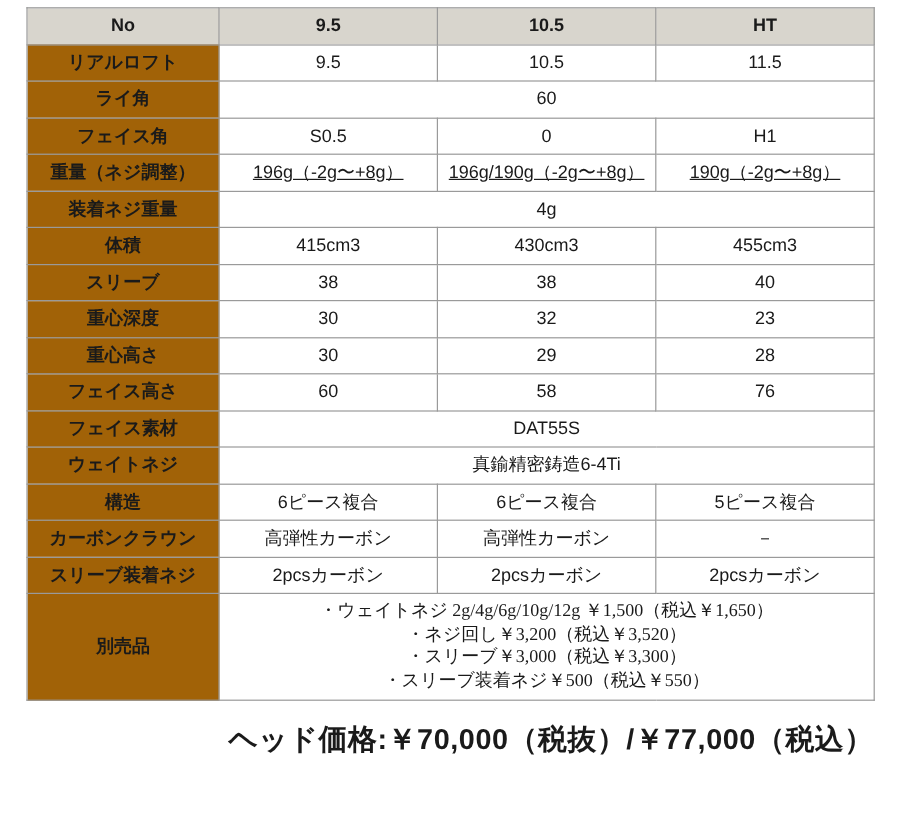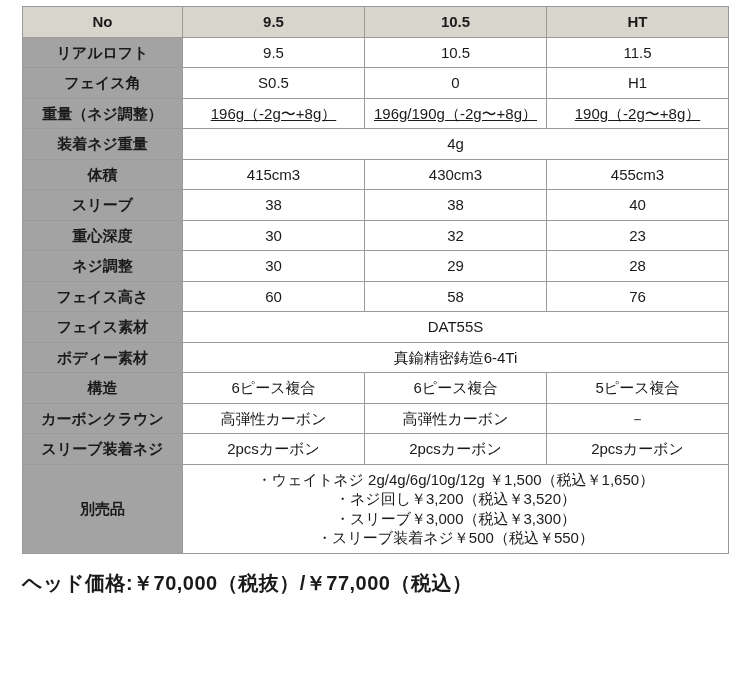--- a/index.html
+++ b/index.html
@@ -27,21 +27,21 @@
     border: 1px solid #9a9a9a;
     text-align: center;
     vertical-align: middle;
     font-size: 15px;
     line-height: 1.3;
     padding: 5px 2px;
     height: 26px;
     box-sizing: border-box;
   }
   td.label {
-    background: #a3a3a3;
+    background: #a16207;
     font-weight: bold;
     font-size: 15px;
     width: 160px;
   }
   td.head {
     background: #d8d5cd;
     font-weight: bold;
     font-size: 16px;
   }
   td.val {
@@ -57,24 +57,25 @@
     text-decoration: underline;
   }
   td.options {
     text-align: left;
     padding: 10px 0 10px 14px;
     font-size: 14.5px;
     line-height: 1.55;
   }
   td.options div {
     white-space: nowrap;
+    font-family: Liberation Serif, serif;
   }
   .price {
-    text-align: left;
-    font-size: 20px;
+    text-align: right;
+    font-size: 24px;
     font-weight: bold;
     margin-top: 16px;
     letter-spacing: 0.5px;
   }
 </style>
 </head>
 <body>
 
 <div id="spec-wrap">
   <table class="spec">
@@ -89,20 +90,24 @@
           <td class="head">No</td>
           <td class="head">9.5</td>
           <td class="head">10.5</td>
           <td class="head">HT</td>
         </tr>
         <tr>
           <td class="label">リアルロフト</td>
           <td class="val">9.5</td>
           <td class="val">10.5</td>
           <td class="val">11.5</td>
+        </tr>
+        <tr>
+          <td class="label">ライ角</td>
+          <td class="val" colspan="3">60</td>
         </tr>
         <tr>
           <td class="label">フェイス角</td>
           <td class="val">S0.5</td>
           <td class="val">0</td>
           <td class="val">H1</td>
         </tr>
         <tr>
           <td class="label">重量（ネジ調整）</td>
           <td class="val small">196g（-2g〜+8g）</td>
@@ -125,37 +130,37 @@
           <td class="val">38</td>
           <td class="val">40</td>
         </tr>
         <tr>
           <td class="label">重心深度</td>
           <td class="val">30</td>
           <td class="val">32</td>
           <td class="val">23</td>
         </tr>
         <tr>
-          <td class="label">ネジ調整</td>
+          <td class="label">重心高さ</td>
           <td class="val">30</td>
           <td class="val">29</td>
           <td class="val">28</td>
         </tr>
         <tr>
           <td class="label">フェイス高さ</td>
           <td class="val">60</td>
           <td class="val">58</td>
           <td class="val">76</td>
         </tr>
         <tr>
           <td class="label">フェイス素材</td>
           <td class="val" colspan="3">DAT55S</td>
         </tr>
         <tr>
-          <td class="label">ボディー素材</td>
+          <td class="label">ウェイトネジ</td>
           <td class="val" colspan="3">真鍮精密鋳造6-4Ti</td>
         </tr>
         <tr>
           <td class="label">構造</td>
           <td class="val">6ピース複合</td>
           <td class="val">6ピース複合</td>
           <td class="val">5ピース複合</td>
         </tr>
         <tr>
           <td class="label">カーボンクラウン</td>

